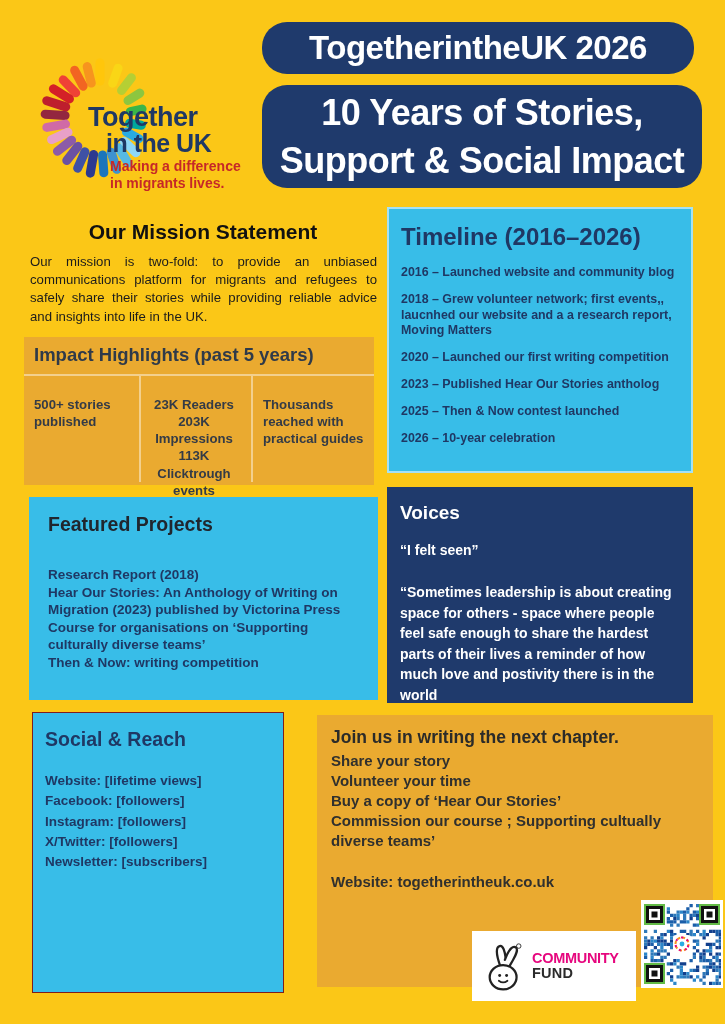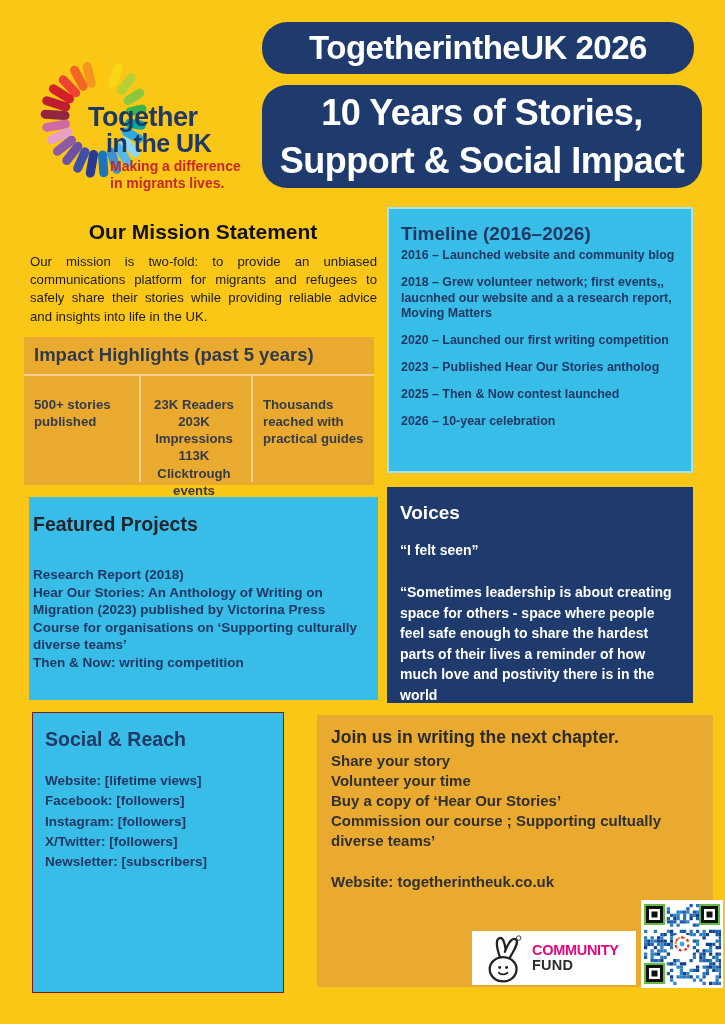--- a/index.html
+++ b/index.html
@@ -29,25 +29,25 @@
   .impact-row { display:flex; height:106px; }
   .impact-cell { padding:20px 8px 8px 10px; font-size:13.2px; font-weight:bold; line-height:1.3; }
   .impact-cell + .impact-cell { border-left:2px solid rgba(255,255,255,0.45); }
   .impact-c1 { width:115px; }
   .impact-c2 { width:112px; text-align:center; padding-left:4px; padding-right:8px; }
   .impact-c3 { width:123px; }
 
   
   .timeline { position:absolute; left:387px; top:207px; width:306px; height:266px; background:#38BDE8;
               border:2px solid rgba(255,255,255,0.55); padding:14px 12px; color:#1F3864; }
-  .timeline-title { font-size:19px; font-weight:bold; color:#1F3864; margin-bottom:3px; }
+  .timeline-title { font-size:24px; font-weight:bold; color:#1F3864; margin-bottom:14px; }
   .timeline-item { font-size:12.4px; font-weight:bold; line-height:1.25; margin-bottom:11.5px; }
 
   
-  .featured { position:absolute; left:29px; top:497px; width:349px; height:203px; background:#38BDE8; padding:16px 4px; }
+  .featured { position:absolute; left:29px; top:497px; width:349px; height:203px; background:#38BDE8; padding:16px 19px; }
   .featured-title { font-size:19.5px; font-weight:bold; color:#20262E; margin-bottom:30px; }
   .featured-line { font-size:13.5px; font-weight:bold; color:#1F3864; line-height:1.3; }
 
   
   .voices { position:absolute; left:387px; top:487px; width:306px; height:216px; background:#1F3A6C; padding:15px 13px; color:#fff; }
   .voices-title { font-size:19px; font-weight:bold; margin-bottom:18px; }
   .voices-q1 { font-size:14px; font-weight:bold; margin-bottom:24px; }
   .voices-q2 { font-size:14px; font-weight:bold; line-height:1.47; }
 
   
@@ -58,21 +58,21 @@
   .social-note { font-size:13.5px; font-weight:bold; margin-top:22px; }
 
   
   .join { position:absolute; left:317px; top:715px; width:396px; height:272px; background:#EAAA30; padding:12px 14px; color:#30302E; }
   .join-title { font-size:17.5px; font-weight:bold; margin-bottom:3px; color:#2B2B29; }
   .join-line { font-size:15px; font-weight:bold; line-height:1.33; }
   .join-website { font-size:15px; font-weight:bold; margin-top:22px; }
   .join-sponsored { font-size:16px; font-weight:bold; margin-top:24px; }
 
   
-  .cf-box { position:absolute; left:472px; top:931px; width:164px; height:54px; background:#fff; display:flex; align-items:center; padding-left:6px; }
+  .cf-box { position:absolute; left:472px; top:931px; width:164px; height:70px; background:#fff; display:flex; align-items:center; padding-left:6px; }
   .cf-text { margin-left:2px; line-height:1.02; }
   .cf-community { font-size:14.5px; font-weight:bold; color:#E6067E; letter-spacing:-0.3px; }
   .cf-fund { font-size:14.5px; font-weight:bold; color:#2b2b2b; letter-spacing:0.2px; }
 
   
   .qr { position:absolute; left:641px; top:900px; width:82px; height:88px; background:#fff; }
   .qr svg { position:absolute; left:2px; top:3px; }
 </style>
 </head>
 <body>

